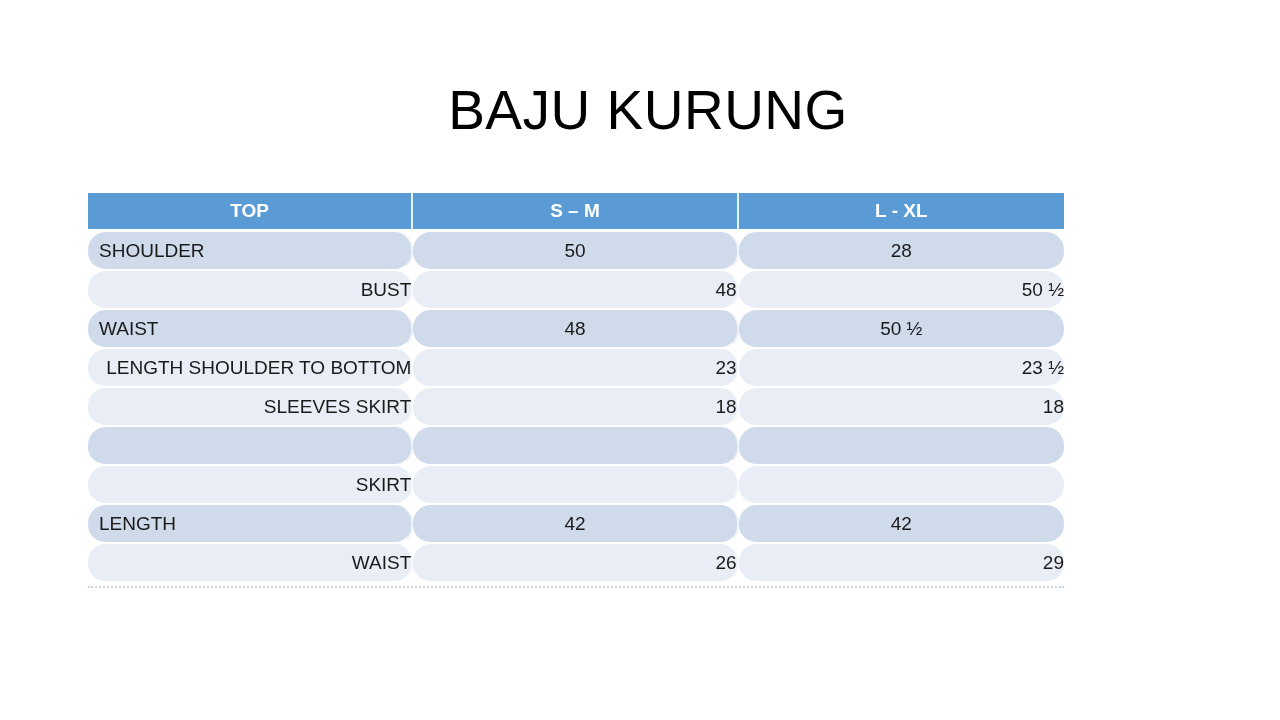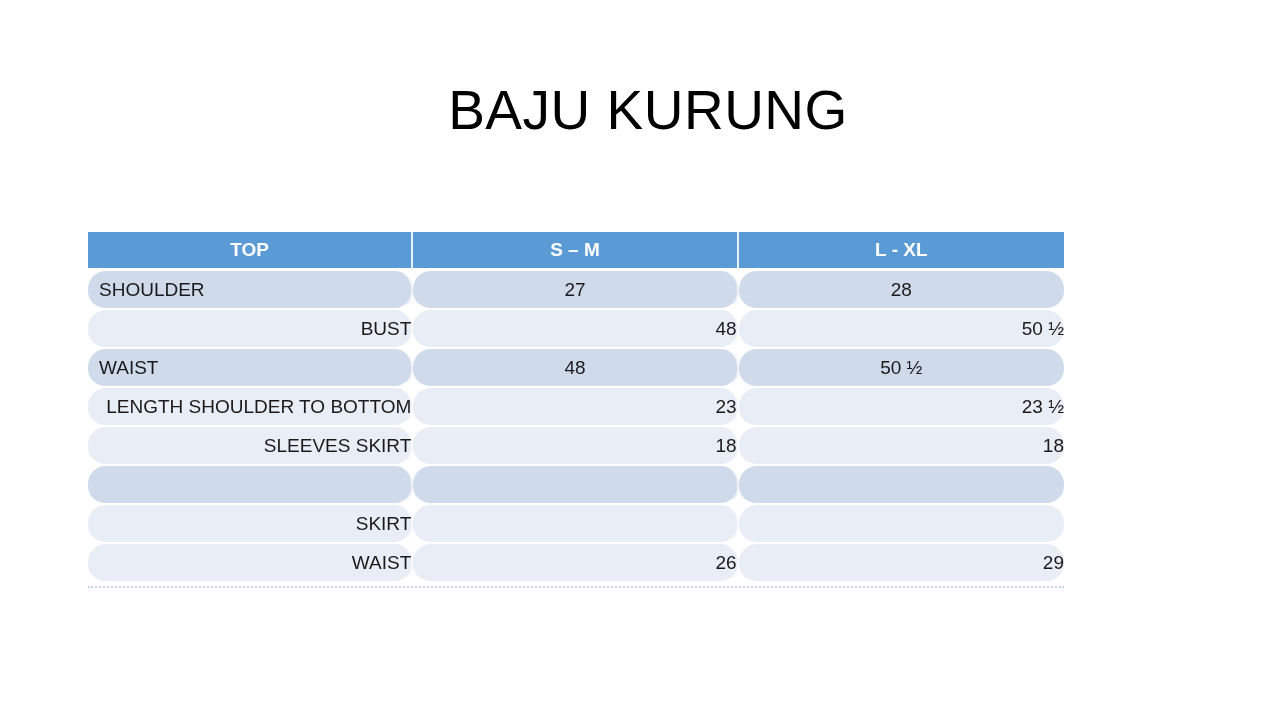--- a/index.html
+++ b/index.html
@@ -13,21 +13,21 @@
   html,body{margin:0;padding:0;background:#ffffff;}
   body{width:1280px;height:720px;font-family:"Liberation Sans",sans-serif;}
   .slide{position:relative;width:1280px;height:720px;background:#ffffff;overflow:hidden;}
   .title{
     position:absolute;top:70px;left:0;width:100%;
     margin:8px;text-align:center;
     font-size:55px;font-weight:300;color:#000000;
     letter-spacing:0.5px;
     font-family:"Liberation Sans",sans-serif;
   }
-  .table-wrap{position:absolute;left:88px;top:193px;width:976px;margin-top:39px;}
+  .table-wrap{position:absolute;left:88px;top:193px;width:976px;}
   table{
     width:100%;border-collapse:separate;border-spacing:0;table-layout:fixed;
     font-size:19px;color:var(--body-text);
   }
   thead th{
     background:var(--header-bg);color:var(--header-text);
     font-weight:bold;height:36px;text-align:center;
     border-bottom:3px solid #ffffff;
     font-size:19px;padding:0;
   }
@@ -55,21 +55,21 @@
       <thead>
         <tr>
           <th>TOP</th>
           <th>S – M</th>
           <th>L - XL</th>
         </tr>
       </thead>
       <tbody id="tbody">
           <tr class="dark">
             <td class="label">SHOULDER</td>
-            <td>27</td>
+            <td>50</td>
             <td>28</td>
           </tr>
           <tr class="light">
             <td class="label">BUST</td>
             <td>48</td>
             <td>50 ½</td>
           </tr>
           <tr class="dark">
             <td class="label">WAIST</td>
             <td>48</td>
@@ -88,20 +88,25 @@
           <tr class="dark">
             <td class="label"></td>
             <td></td>
             <td></td>
           </tr>
           <tr class="light">
             <td class="label indent">SKIRT</td>
             <td></td>
             <td></td>
           </tr>
+          <tr class="dark">
+            <td class="label">LENGTH</td>
+            <td>42</td>
+            <td>42</td>
+          </tr>
           <tr class="light">
             <td class="label">WAIST</td>
             <td>26</td>
             <td>29</td>
           </tr>
         </tbody>
     </table>
     <div class="bottom-edge"></div>
   </div>
 </div>

